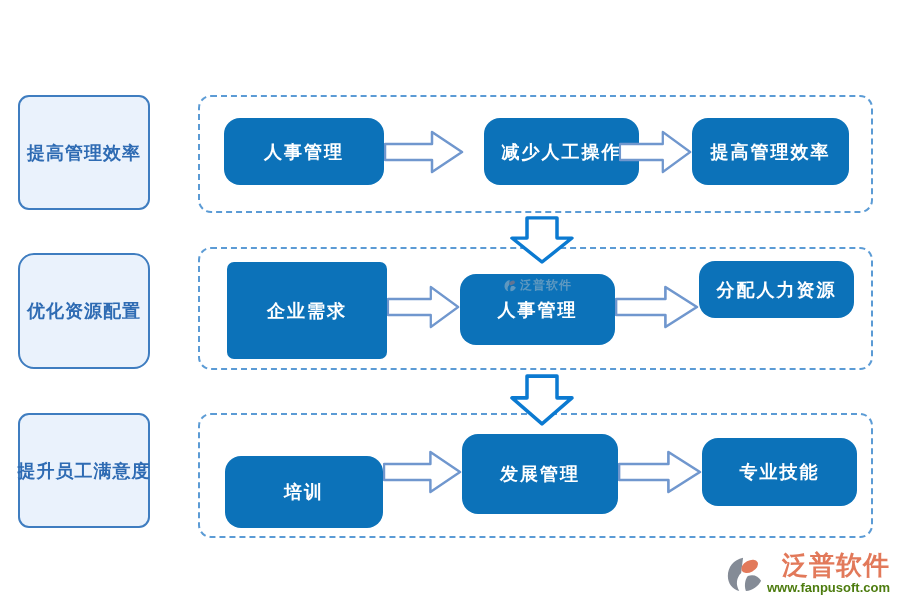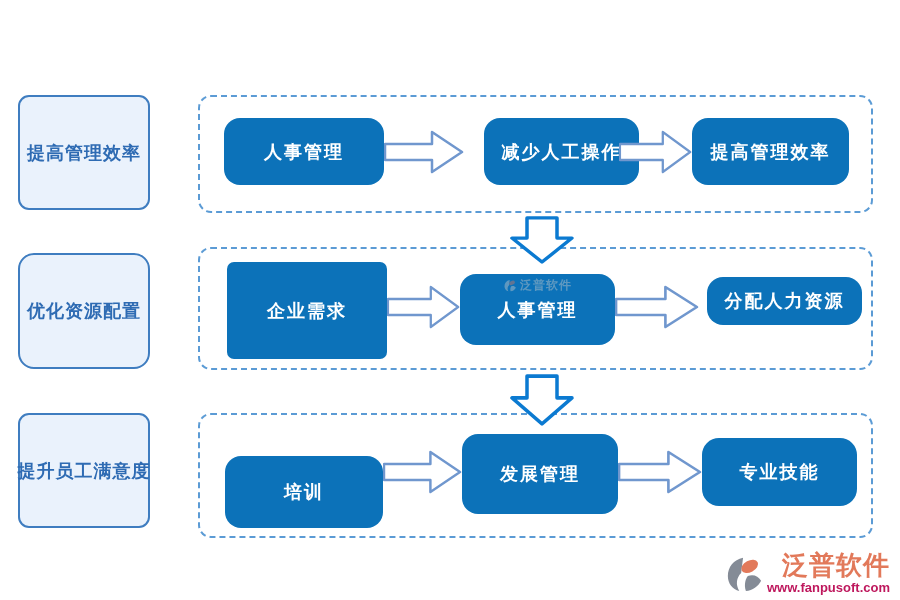--- a/index.html
+++ b/index.html
@@ -33,24 +33,24 @@
   .node{
     position:absolute;background:#0c72b9;border-radius:16px;box-sizing:border-box;
     display:flex;align-items:center;justify-content:center;
     color:#ffffff;font-weight:700;font-size:18px;letter-spacing:2px;white-space:nowrap;
   }
   .n11{left:24px;top:21px;width:160px;height:67px;}
   .n12{left:264px;top:21px;width:155px;height:67px;margin-left:20px;}
   .n13{left:492px;top:21px;width:157px;height:67px;}
   .n21{left:27px;top:13px;width:160px;height:97px;border-radius:7px;}
   .n22{left:260px;top:25px;width:155px;height:71px;}
-  .n23{left:499px;top:28px;width:155px;height:48px;margin-left:8px;}
+  .n23{left:499px;top:12px;width:155px;height:57px;}
   .n31{left:25px;top:41px;width:158px;height:72px;}
   .n32{left:262px;top:19px;width:156px;height:80px;}
-  .n33{left:502px;top:23px;width:155px;height:68px;border-radius:17px;}
+  .n33{left:502px;top:23px;width:155px;height:68px;}
   
   .h-arrow{position:absolute;height:44px;}
   .a11{left:184px;top:33px;width:80px;}
   .a12{left:419px;top:33px;width:73px;}
   .a21{left:187px;top:36px;width:73px;}
   .a22{left:415px;top:36px;width:84px;}
   .a31{left:183px;top:35px;width:79px;}
   .a32{left:418px;top:35px;width:84px;}
   .h-arrow svg{width:100%;height:100%;display:block;}
   .d-arrow{position:absolute;left:510px;width:64px;z-index:5;}
@@ -68,21 +68,21 @@
   .watermark svg{width:13px;height:13px;display:block;}
   
   .footer-brand{
     position:absolute;right:10px;bottom:6px;display:flex;align-items:flex-start;gap:4px;
   }
   .footer-brand .brand-col{display:flex;flex-direction:column;align-items:flex-end;line-height:1;}
   .brand-name{
     font-size:26px;font-weight:700;color:#e2795a;letter-spacing:1px;white-space:nowrap;
   }
   .brand-url{
-    font-size:13px;font-weight:700;color:#be185d;margin-top:2px;
+    font-size:13px;font-weight:700;color:#4d7c0f;margin-top:2px;
     font-family:"Liberation Sans","DejaVu Sans",sans-serif;white-space:nowrap;
   }
   .brand-logo-icon{width:38px;height:38px;margin-top:2px;}
   .brand-logo-icon svg{width:100%;height:100%;display:block;}
 </style>
 </head>
 <body>
 
 <div class="canvas">
 

